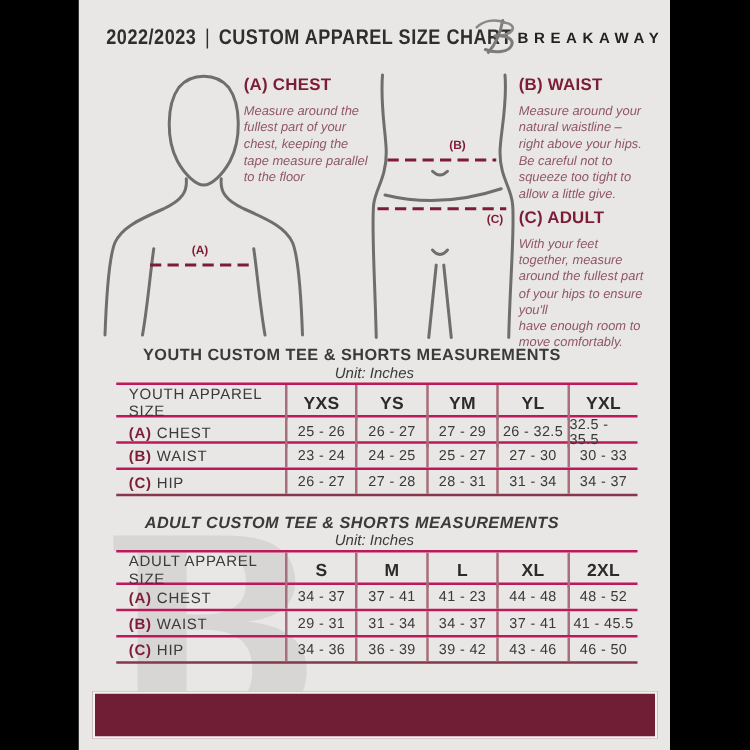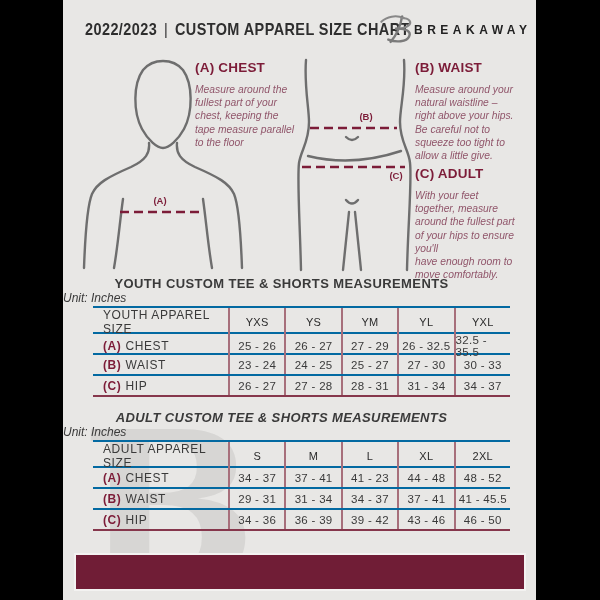--- a/index.html
+++ b/index.html
@@ -26,33 +26,33 @@
   .guide h3{margin:0;font-size:13.5px;font-weight:bold;color:#7c1c38;letter-spacing:.2px;}
   .guide p{margin:8px 0 0 0;font-size:10.3px;line-height:13.2px;font-style:italic;
            color:#90556a;white-space:pre-line;}
   .guide-chest{left:132px;top:60px;width:124px;}
   .guide-waist{left:352px;top:60px;width:118px;}
   .guide-hips{left:352px;top:166px;width:120px;}
 
   
   .sec-title{position:absolute;left:0;width:437px;text-align:center;
              font-size:13px;font-weight:bold;color:#3a3a3a;letter-spacing:.4px;}
-  .sec-unit{position:absolute;left:0;width:473px;
+  .sec-unit{position:absolute;left:0;width:473px;text-align:center;
             font-size:12px;font-style:italic;color:#3a3a3a;}
 
   
   .size-table{position:absolute;left:30px;width:417px;z-index:1;}
   .trow{display:grid;grid-template-columns:135px repeat(5,1fr);
-        border-top:2px solid #0369a1;height:19px;}
+        border-top:2px solid #be185d;height:19px;}
   .trow.header{height:24px;}
   .trow:last-child{border-bottom:2px solid #86374c;}
   .tcell{display:flex;align-items:center;justify-content:center;
          font-size:11.5px;color:#3a3a3a;letter-spacing:.3px;}
   .tcell.label{justify-content:flex-start;padding-left:10px;letter-spacing:.6px;font-size:12px;}
-  .tcell.colhead{font-weight:normal;font-size:11px;color:#2b2b2b;}
+  .tcell.colhead{font-weight:bold;font-size:14px;color:#2b2b2b;}
   .tcell:not(.label){border-left:2px solid #a76f7b;}
   .pfx{color:#7c1c38;font-weight:bold;margin-right:4px;}
 
   .watermark{position:absolute;left:18px;top:418px;font-size:208px;line-height:180px;
              font-weight:bold;color:rgba(70,70,70,.10);z-index:0;
              font-family:"DejaVu Serif",serif;}
 
   .bottom-bar{position:absolute;left:11px;top:553px;width:452px;height:38px;
               background:#701d36;border:2px solid #f3f2f1;box-sizing:border-box;}
 </style>

